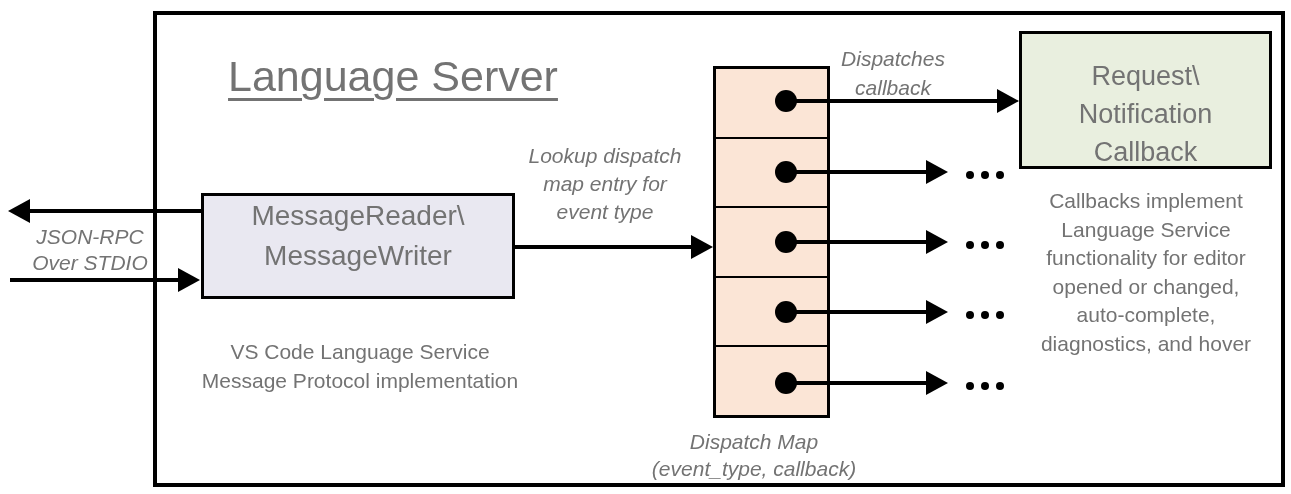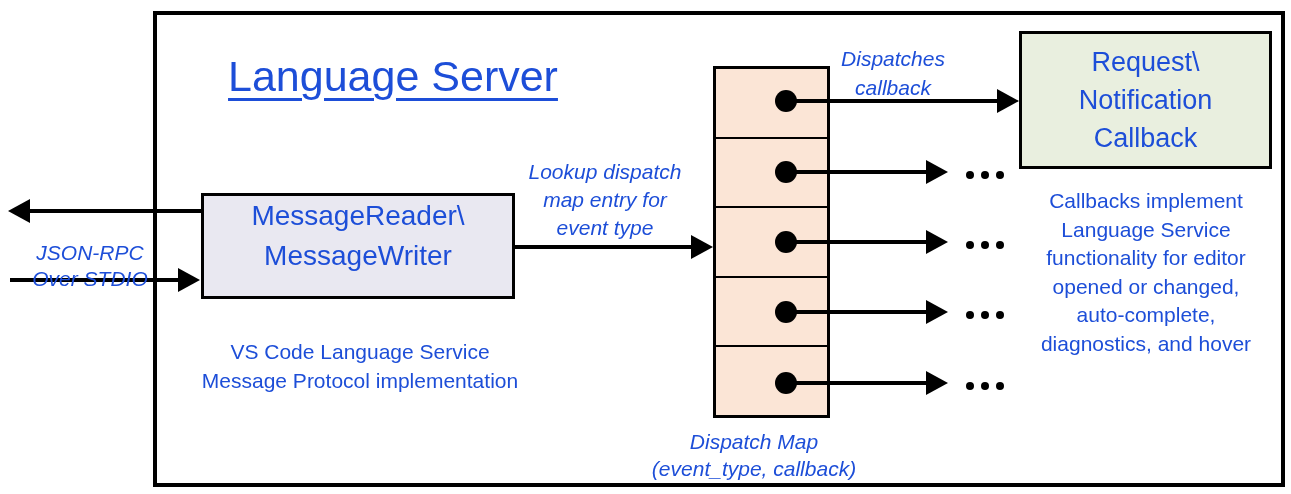--- a/index.html
+++ b/index.html
@@ -2,21 +2,21 @@
 <html style="--reader-fill: #E9E8F1; --map-fill: #FBE5D6; --callback-fill: #E9EFDF; --line-color: #000000;"><head>
 <meta charset="utf-8">
 <style>
   * { margin:0; padding:0; box-sizing:border-box; }
   html,body { background:#ffffff; }
   .stage {
     position:relative;
     width:1291px; height:494px;
     background:#ffffff;
     font-family:"Liberation Sans", sans-serif;
-    color:#1d4ed8;
+    color:#737373;
     overflow:hidden;
   }
   .outer-box {
     position:absolute;
     left:153px; top:11px; width:1132px; height:476px;
     border:4px solid #000;
     background:transparent;
   }
   .title {
     position:absolute;
@@ -35,38 +35,38 @@
   .reader-box {
     left:201px; top:193px; width:314px; height:106px;
     background:var(--reader-fill,#E9E8F1);
     font-size:28px; line-height:40px;
     padding-top:0;
   }
   .callback-box {
     left:1019px; top:31px; width:253px; height:138px;
     background:var(--callback-fill,#E9EFDF);
     font-size:27px; line-height:38px;
-    padding-top:9px;
+    padding-top:23px;
   }
   .caption {
     position:absolute;
     text-align:center;
     font-size:21px;
   }
   .reader-caption { left:160px; top:309px; width:400px; line-height:29px;margin-top:28px; }
   .map-caption    { left:626px; top:428px; width:256px; line-height:27px;font-style:italic; }
   .note           { left:1019px; top:187px; width:254px; line-height:28.5px; }
   .ital {
     position:absolute;
     text-align:center;
     font-style:italic;
     font-size:21px;
   }
-  .json-label       { left:20px;  top:240px; width:140px; line-height:26px; }
-  .lookup-label     { left:513px; top:158px; width:184px; line-height:28px; }
+  .json-label       { left:20px;  top:224px; width:140px; line-height:26px; }
+  .lookup-label     { left:513px; top:142px; width:184px; line-height:28px; }
   .dispatches-label { left:815px; top:44px;  width:156px; line-height:29px; }
 
   .hline { position:absolute; height:4px; background:#000; }
   .head-r {
     position:absolute; width:0; height:0;
     border-top:12px solid transparent;
     border-bottom:12px solid transparent;
     border-left:22px solid #000;
   }
   .head-l {

